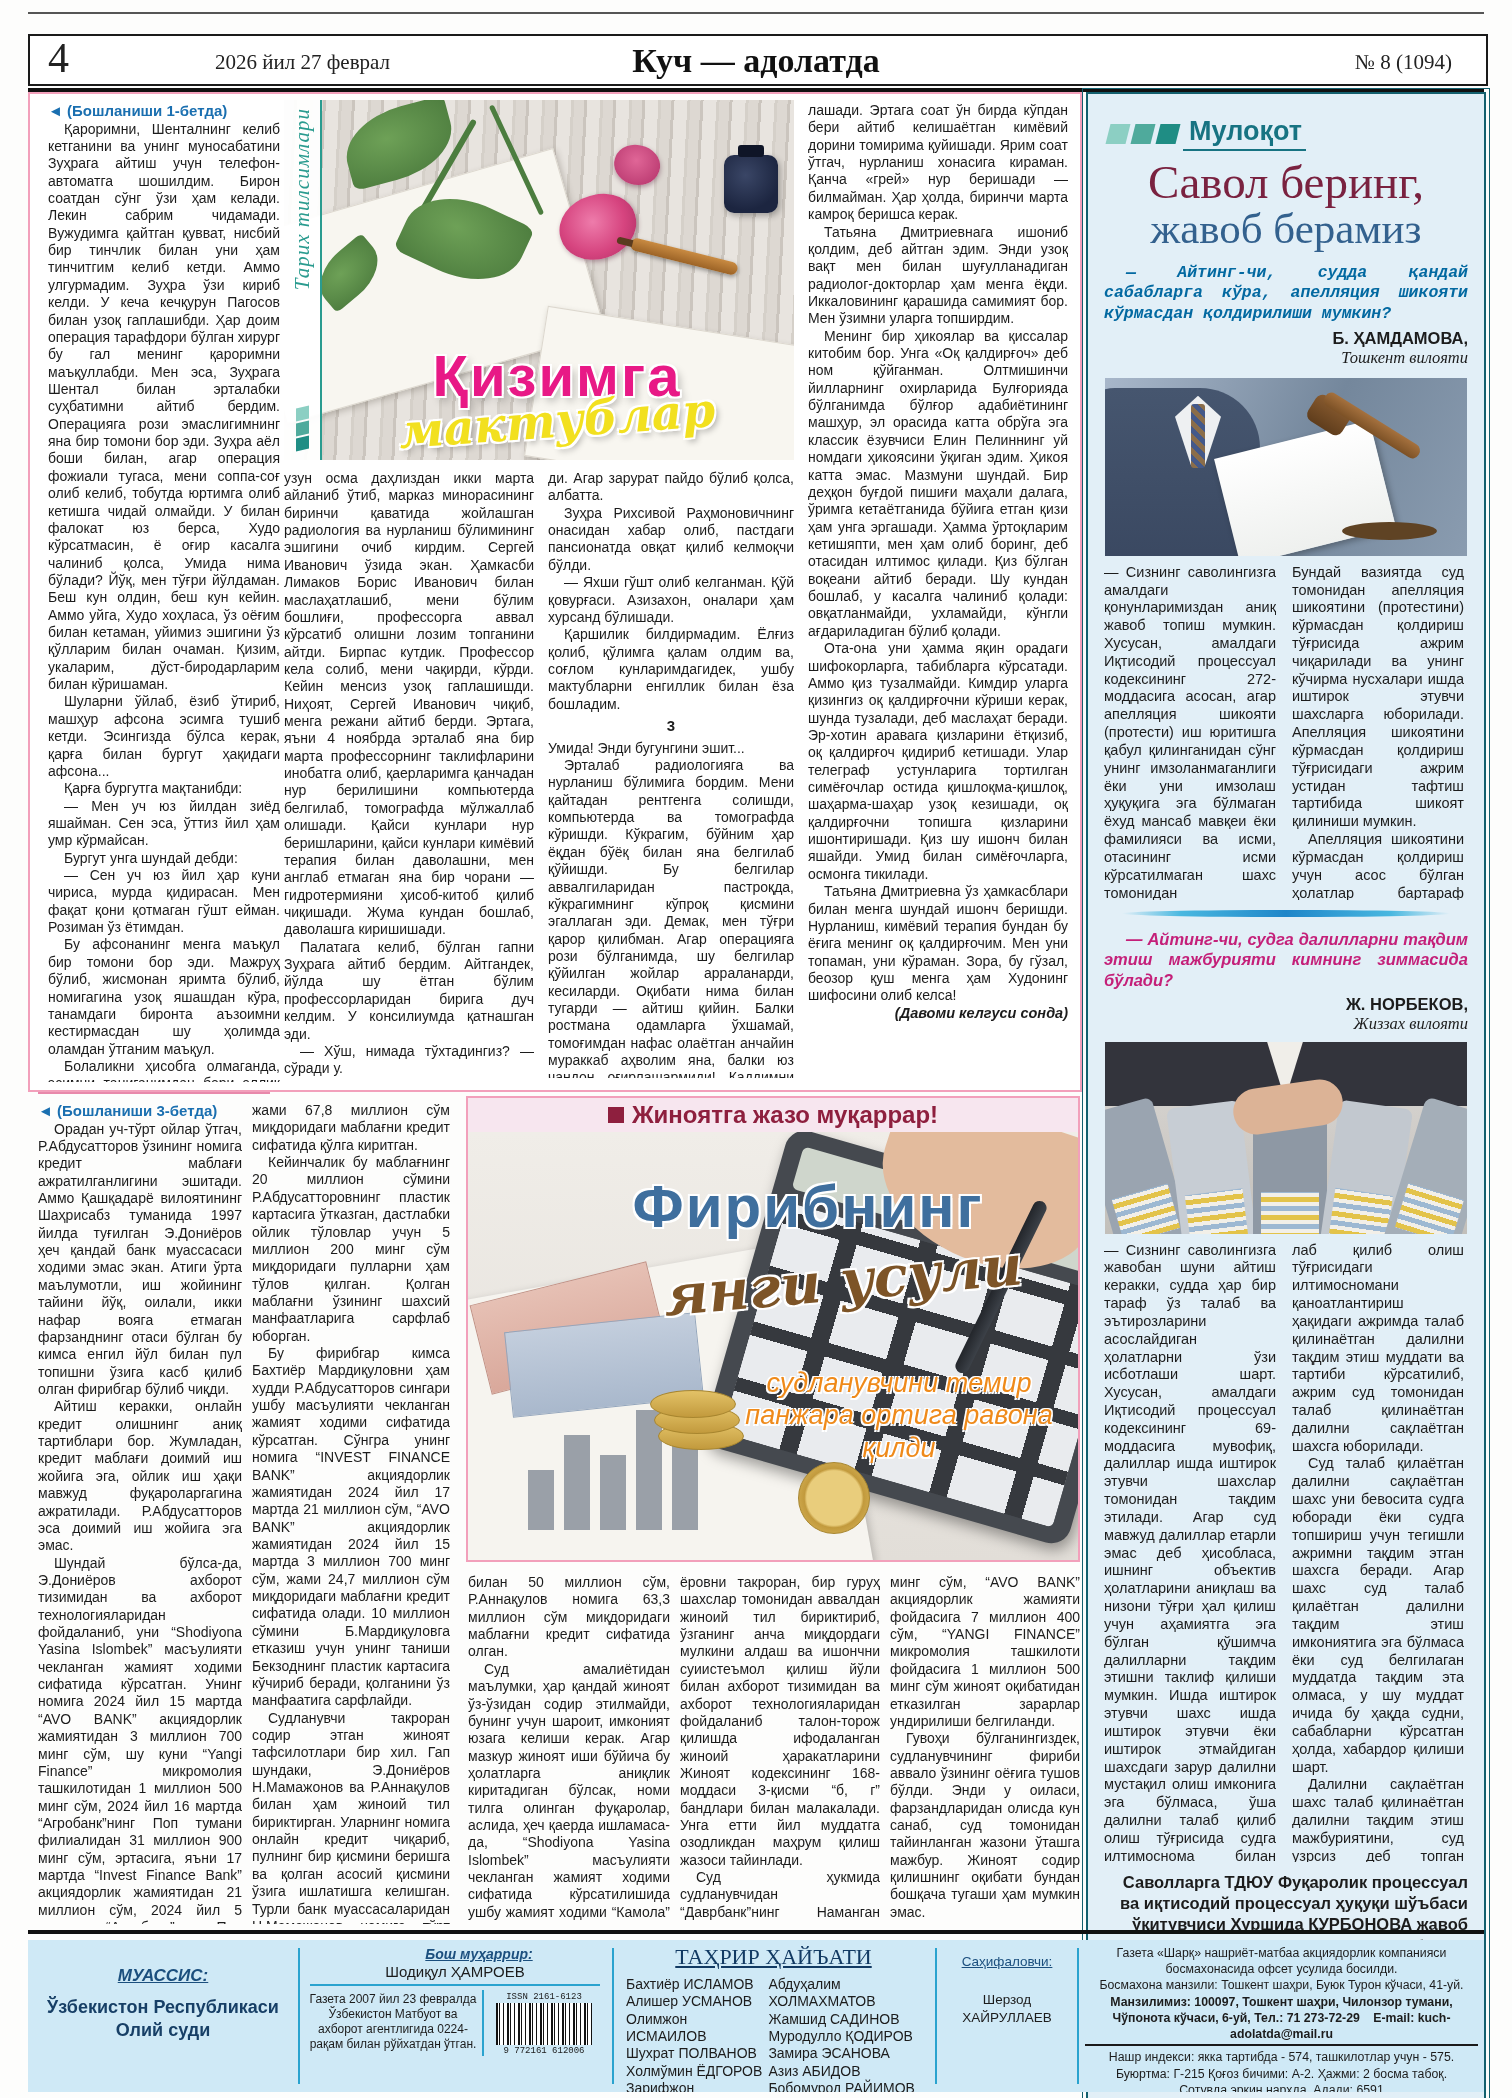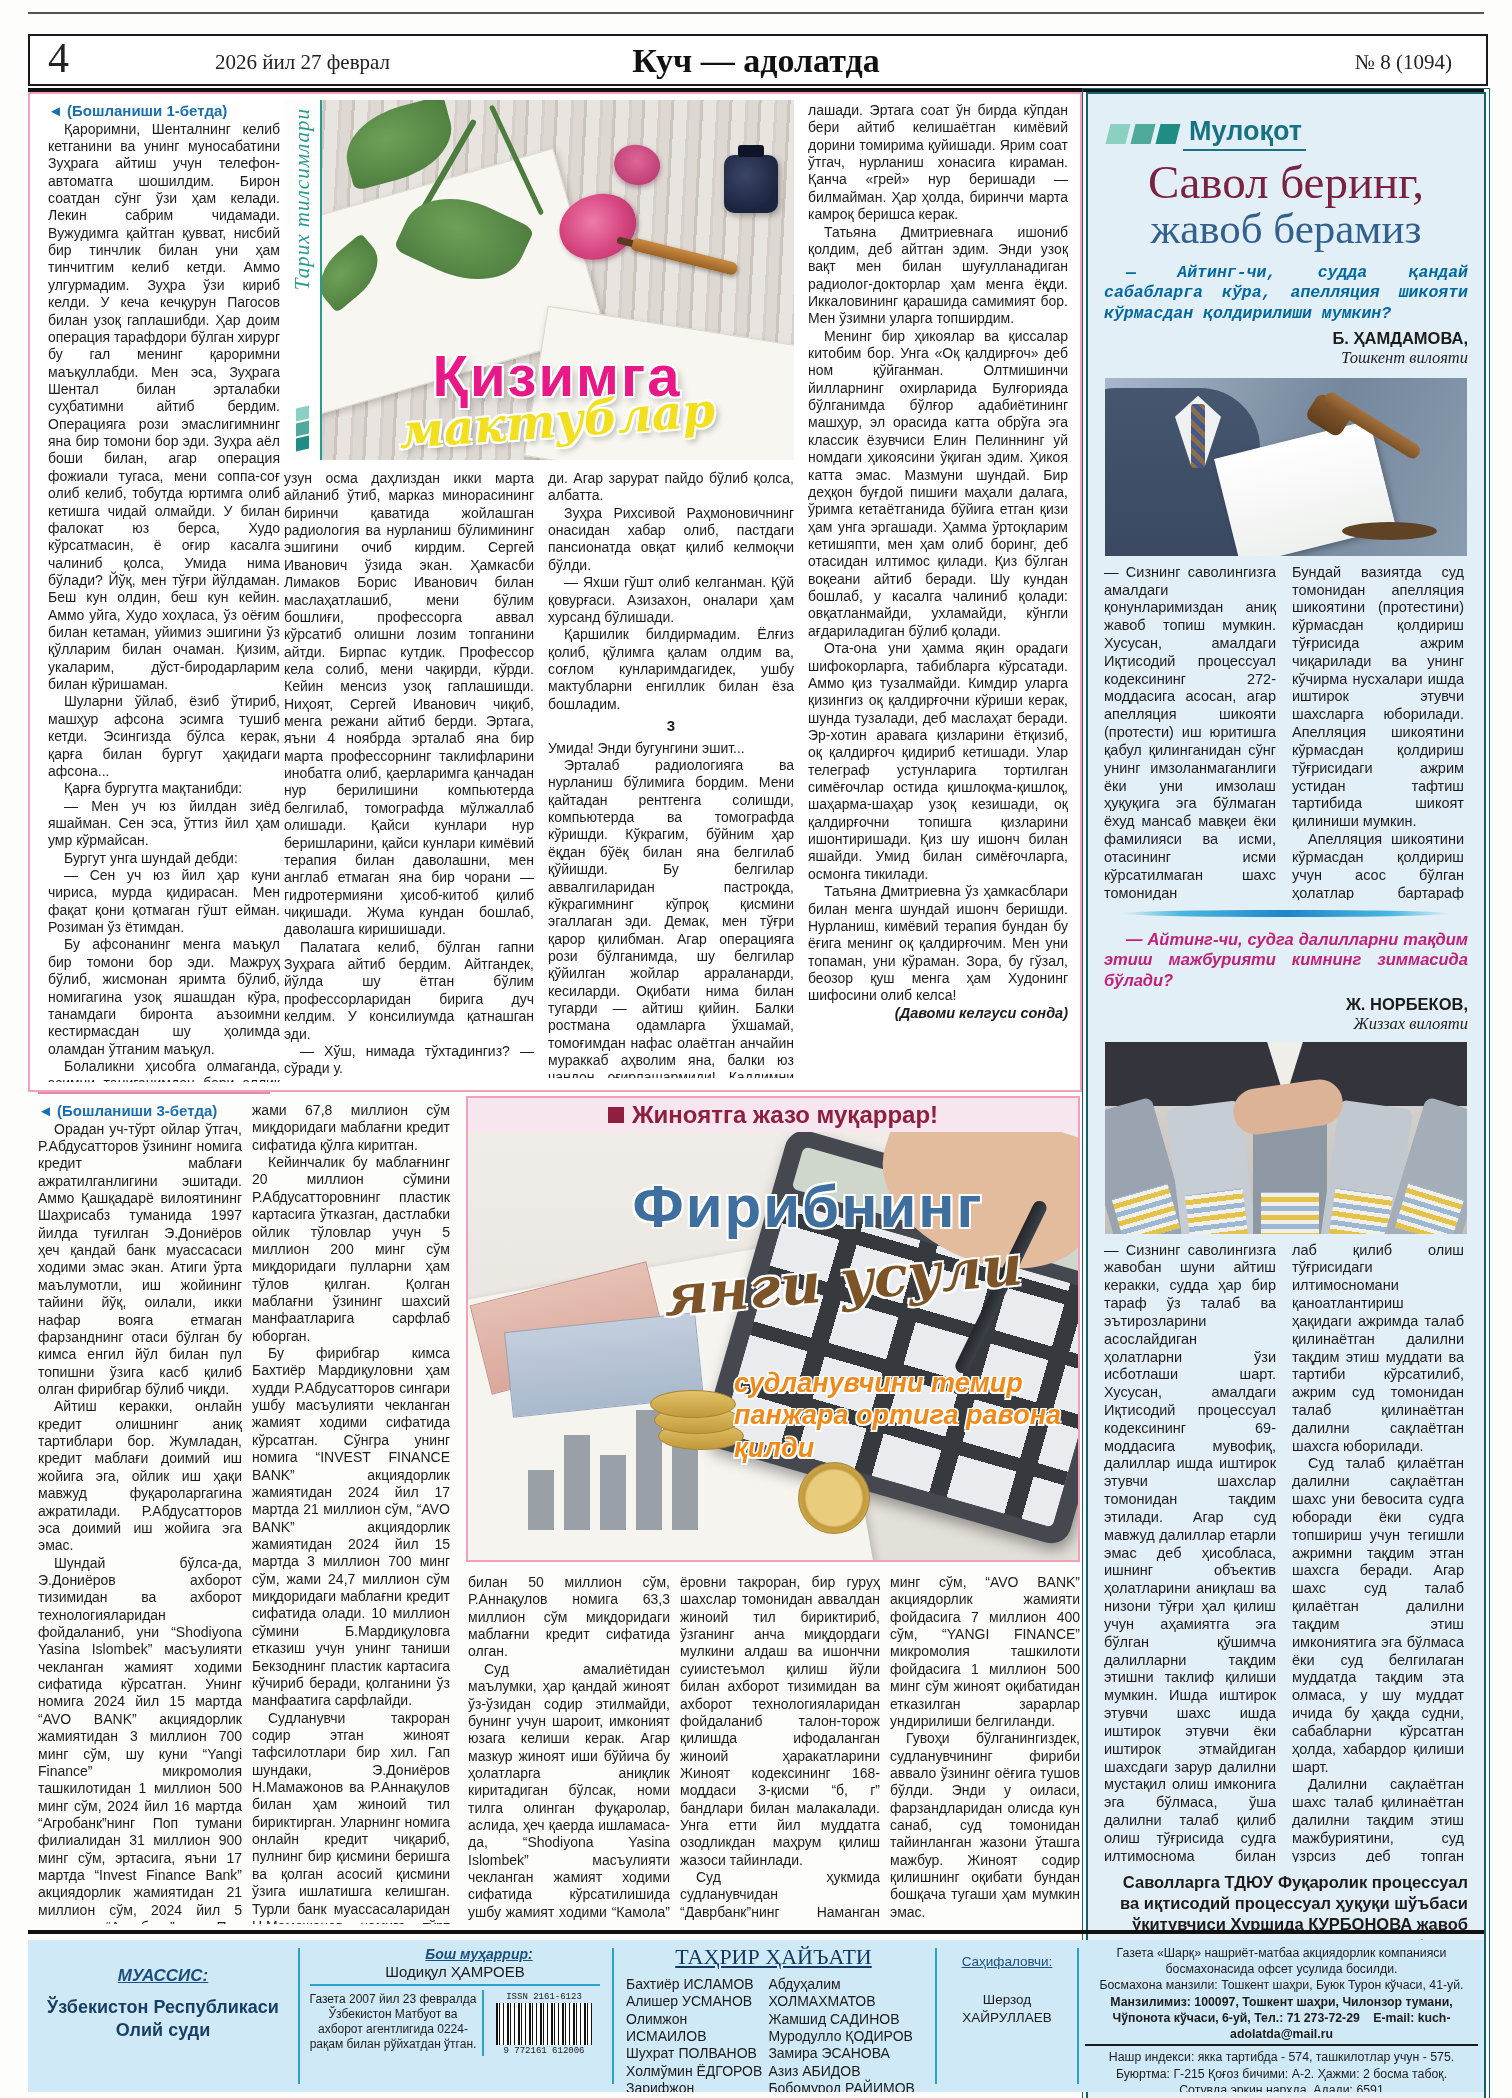--- a/index.html
+++ b/index.html
@@ -110,21 +110,21 @@
   .cc-calc{position:absolute;right:-40px;top:40px;width:380px;height:330px;background:#45494f;border-radius:20px;transform:rotate(16deg);box-shadow:4px 6px 14px rgba(0,0,0,.35);}
   .cc-disp{position:absolute;left:18px;top:16px;right:18px;height:44px;background:#cfd6cc;border-radius:6px;}
   .cc-keys{position:absolute;left:18px;top:74px;right:18px;bottom:16px;background:repeating-linear-gradient(0deg,transparent 0 44px,#36393e 44px 58px),repeating-linear-gradient(90deg,#e9ebee 0 60px,#36393e 60px 78px);border-radius:6px;}
   .cc-coin{position:absolute;width:84px;height:26px;background:linear-gradient(#e3c267,#c29a3d);border:1px solid #a8862f;border-radius:50%;}
   .cn1{left:190px;top:290px;} .cn2{left:186px;top:274px;} .cn3{left:182px;top:258px;}
   .cc-coin2{position:absolute;left:330px;top:330px;width:70px;height:70px;background:radial-gradient(circle,#e9cd7c 55%,#c29a3d 60%,#e3c267);border-radius:50%;border:1px solid #a8862f;}
   .cc-hand{position:absolute;right:-20px;top:-20px;width:220px;height:150px;background:#e3bb9d;border-radius:40% 10% 50% 60%;transform:rotate(18deg);}
   .cc-pen{position:absolute;right:70px;top:60px;width:14px;height:190px;background:linear-gradient(90deg,#23262b,#3c4148);border-radius:7px;transform:rotate(26deg);}
   .f-t1{position:absolute;left:70px;top:40px;right:0;text-align:center;font-size:60px;font-weight:bold;color:#3f6f9e;letter-spacing:2px;text-shadow:2px 2px 0 #fff,-2px -2px 0 #fff,2px -2px 0 #fff,-2px 2px 0 #fff;}
   .f-t2{position:absolute;left:130px;top:115px;right:-10px;text-align:center;font-family:"DejaVu Serif",serif;font-style:italic;font-weight:bold;font-size:56px;color:#7d5427;transform:rotate(-5deg);text-shadow:2px 2px 0 #fff,-2px -2px 0 #fff,2px -2px 0 #fff,-2px 2px 0 #fff;}
-  .f-sub{position:absolute;right:14px;top:235px;width:330px;font-weight:bold;font-style:italic;font-size:27px;line-height:1.2;color:#ef8a1a;text-shadow:1.5px 1.5px 0 #fff,-1.5px -1.5px 0 #fff,1.5px -1.5px 0 #fff,-1.5px 1.5px 0 #fff;}
+  .f-sub{position:absolute;right:14px;top:235px;width:330px;text-align:center;font-weight:normal;font-style:italic;font-size:27px;line-height:1.2;color:#ef8a1a;text-shadow:1.5px 1.5px 0 #fff,-1.5px -1.5px 0 #fff,1.5px -1.5px 0 #fff,-1.5px 1.5px 0 #fff;}
   .fa{left:468px;top:1574px;width:202px;height:348px;}
   .fb{left:680px;top:1574px;width:200px;height:348px;}
   .fc{left:890px;top:1574px;width:190px;height:348px;}
   .sig{text-align:right;font-size:14px;line-height:1.3;}
   .sig .nm{font-weight:bold;}
   
   .botline{left:28px;top:1930px;width:1456px;height:4px;background:#111;}
   .footer{left:28px;top:1940px;width:1456px;height:152px;background:#cfe9f6;}
   .fcell{position:absolute;top:0;bottom:0;overflow:hidden;}
   .fdiv{position:absolute;top:8px;bottom:8px;width:2px;background:#2aa3cf;}

